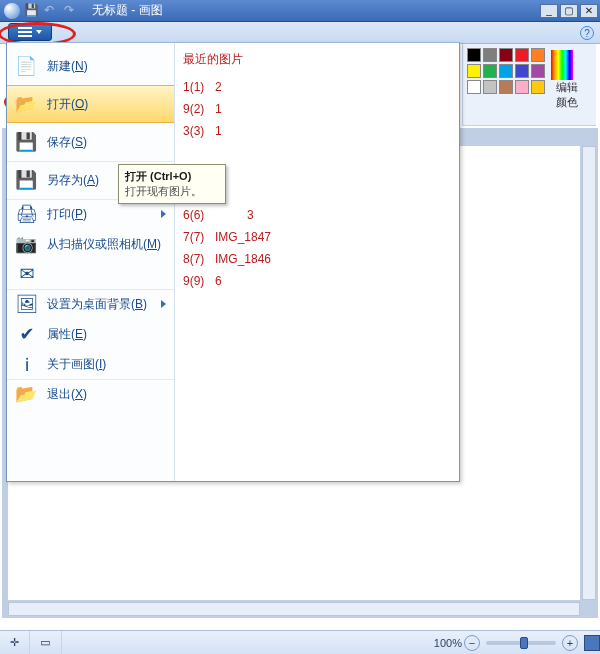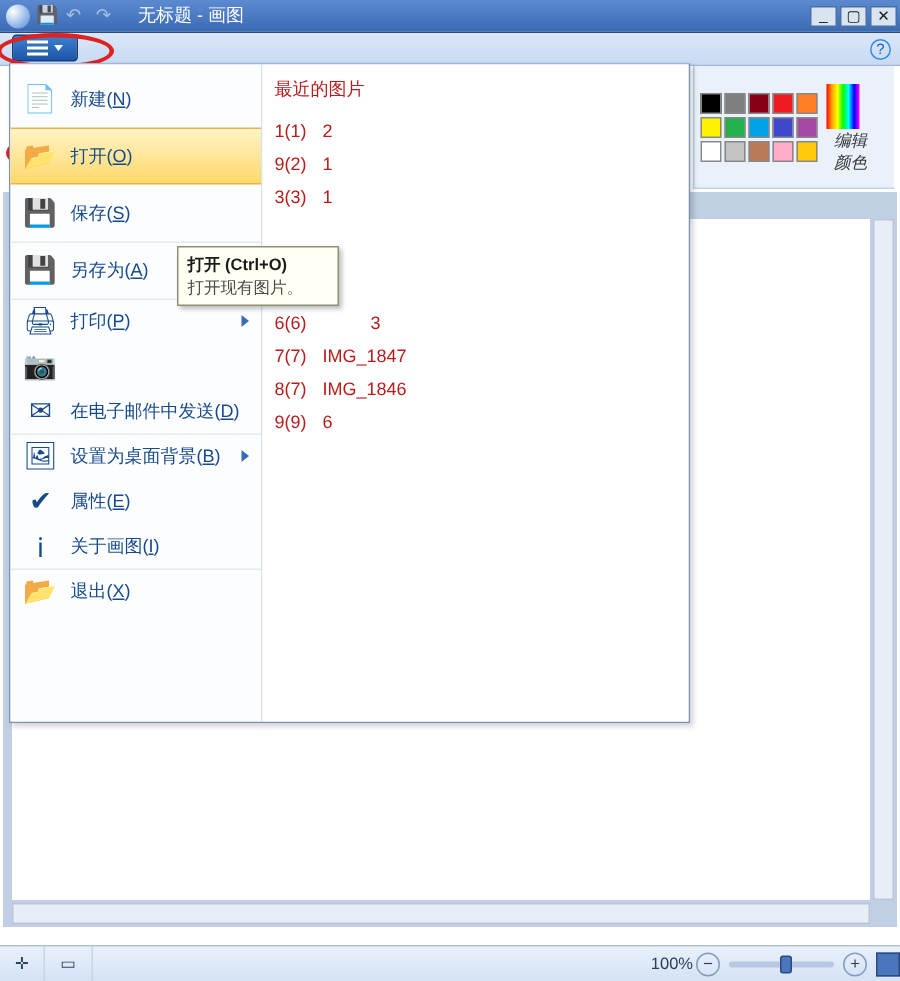--- a/index.html
+++ b/index.html
@@ -37,21 +37,21 @@
   .file-btn .bars { width:14px; height:10px; display:flex; flex-direction:column; justify-content:space-between;}
   .file-btn .bars span{height:2px;background:#fff;}
   .file-btn .caret { width:0;height:0;border-left:3px solid transparent;border-right:3px solid transparent;border-top:4px solid #fff; margin-left:4px;}
   .help-icon { position:absolute; right:6px; top:4px; width:14px; height:14px; border:1px solid #3a8be8; border-radius:50%; color:#1a63c0; font-size:10px; display:flex;align-items:center;justify-content:center;}
   .ellipse-annot { position:absolute; border:3px solid #d22; border-radius:50%; pointer-events:none; }
 
   
   .ribbon-body {
     position:absolute; right:4px; top:44px; width:134px; height:82px;
     background:#eaf1fb; border-left:1px solid #c0d2ea; border-bottom:1px solid #c0d2ea;
-    padding: 4px; display:flex; gap:6px; align-items:center;font-style:italic;
+    padding: 4px; display:flex; gap:6px; align-items:flex-start;
   }
   .palette { display:grid; grid-template-columns: repeat(5, 14px); grid-template-rows: repeat(3,14px); gap:2px; }
   .palette div { border:1px solid #888; }
   .spectrum { width:22px; height:30px; background: linear-gradient(90deg, red, orange, yellow, lime, cyan, blue, magenta); margin-top:2px;}
   .editcolors { font-size:11px; text-align:center; width:32px; }
 
   
   .menu {
     position:absolute; left:6px; top:42px; width:454px; height:440px;
     background:#fff;
@@ -192,24 +192,24 @@
         <span class="lbl">另存为(<span class="underline-char">A</span>)</span>
         <span class="sub"></span>
       </div>
       <div class="menu-item sep-above compact">
         <span class="ico">🖨</span>
         <span class="lbl">打印(<span class="underline-char">P</span>)</span>
         <span class="sub"></span>
       </div>
       <div class="menu-item compact">
         <span class="ico">📷</span>
+        <span class="lbl">从扫描仪或照相机(<span class="underline-char">M</span>)</span>
       </div>
       <div class="menu-item compact">
         <span class="ico">✉</span>
-        <span class="lbl">在电子邮件中发送(<span class="underline-char">D</span>)</span>
       </div>
       <div class="menu-item sep-above compact">
         <span class="ico">🖼</span>
         <span class="lbl">设置为桌面背景(<span class="underline-char">B</span>)</span>
         <span class="sub"></span>
       </div>
       <div class="menu-item compact">
         <span class="ico">✔</span>
         <span class="lbl">属性(<span class="underline-char">E</span>)</span>
       </div>

